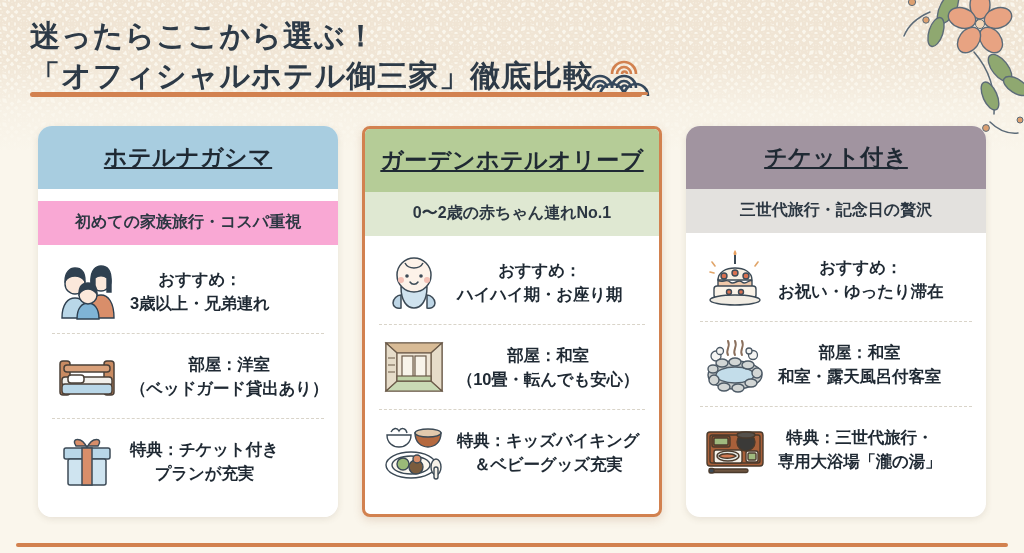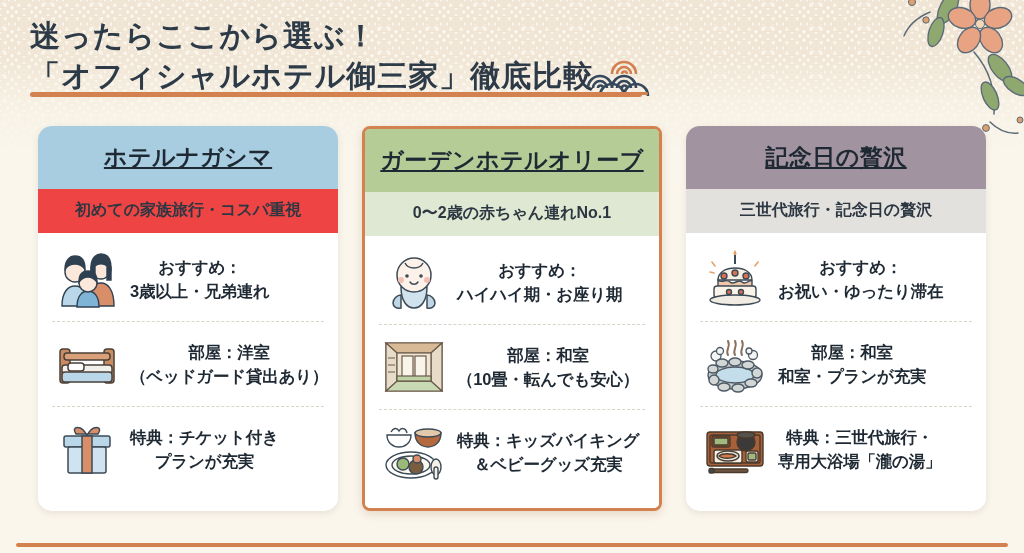--- a/index.html
+++ b/index.html
@@ -260,21 +260,21 @@
     </g>
     <rect x="4" y="36" width="58" height="3" fill="#d2814f" rx="1.5"></rect>
   </svg>
 
   <div id="title-underline"></div>
 
   <div id="cards">
 
     <div class="card">
       <div class="card-header" style="background: rgb(168, 205, 224);">ホテルナガシマ</div>
-      <div class="card-sub" style="background: #ef4444;">初めての家族旅行・コスパ重視</div>
+      <div class="card-sub" style="background: #f9a8d4; margin-top: 12px;">初めての家族旅行・コスパ重視</div>
       <div class="card-body">
 
         <div class="feature-row">
           <span class="feature-icon">
             <svg viewBox="0 0 62 58" xmlns="http://www.w3.org/2000/svg">
               <g stroke="#2f4050" stroke-width="1.4">
                 <path d="M6 56 C6 42 12 36 19 36 C26 36 32 42 32 56Z" fill="#b9d7e8"></path>
                 <circle cx="19" cy="22" r="10" fill="#fbe8db"></circle>
                 <path d="M9 19 C9 10 14 6 19 6 C25 6 29 10 29 19 C26 15 22 14 19 14 C15 14 11 16 9 19Z" fill="#2f4050"></path>
                 <path d="M32 56 C32 40 38 33 45 33 C52 33 58 40 58 56Z" fill="#d98e6a"></path>
@@ -405,21 +405,21 @@
           <span class="feature-text">
               <div>特典：キッズバイキング</div>
               <div>＆ベビーグッズ充実</div>
             </span>
         </div>
 
       </div>
     </div>
 
     <div class="card">
-      <div class="card-header" style="background: rgb(161, 148, 160);">記念日の贅沢</div>
+      <div class="card-header" style="background: rgb(161, 148, 160);">チケット付き</div>
       <div class="card-sub" style="background: rgb(227, 225, 222);">三世代旅行・記念日の贅沢</div>
       <div class="card-body">
 
         <div class="feature-row">
           <span class="feature-icon">
             <svg viewBox="0 0 62 58" xmlns="http://www.w3.org/2000/svg">
               <g stroke="#3c4a56" stroke-width="1.4">
                 <line x1="31" y1="4" x2="31" y2="14" stroke-width="2"></line>
                 <path d="M31 0 C33 3 33 5 31 5 C29 5 29 3 31 0Z" fill="#e9a05f" stroke="none"></path>
                 <path d="M14 30 C14 22 22 18 31 18 C40 18 48 22 48 30Z" fill="#f7efe2"></path>
@@ -471,21 +471,21 @@
                   <ellipse cx="20" cy="52" rx="6" ry="4"></ellipse>
                   <ellipse cx="10" cy="45" rx="5" ry="5"></ellipse>
                   <ellipse cx="9" cy="34" rx="5" ry="4"></ellipse>
                   <ellipse cx="18" cy="28" rx="6" ry="4"></ellipse>
                 </g>
               </g>
             </svg>
           </span>
           <span class="feature-text">
               <div>部屋：和室</div>
-              <div>和室・プランが充実</div>
+              <div>和室・露天風呂付客室</div>
             </span>
         </div>
 
         <div class="feature-row">
           <span class="feature-icon">
             <svg viewBox="0 0 62 58" xmlns="http://www.w3.org/2000/svg">
               <g stroke="#4a3a2c" stroke-width="1.4">
                 <rect x="3" y="12" width="56" height="34" rx="3" fill="#a8603a"></rect>
                 <rect x="6" y="15" width="50" height="28" rx="2" fill="#b5seb" fill-opacity="0"></rect>
                 <rect x="8" y="16" width="18" height="11" rx="2" fill="#8c5330"></rect>

